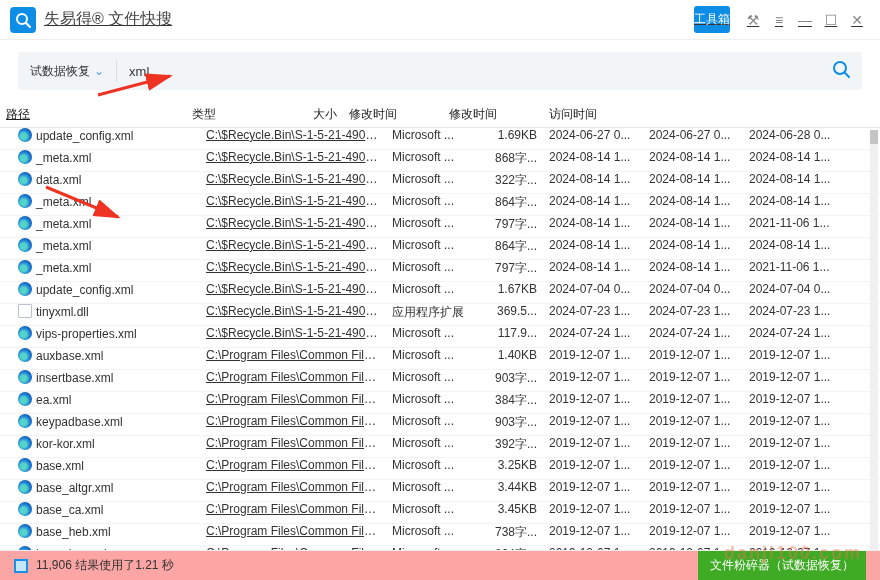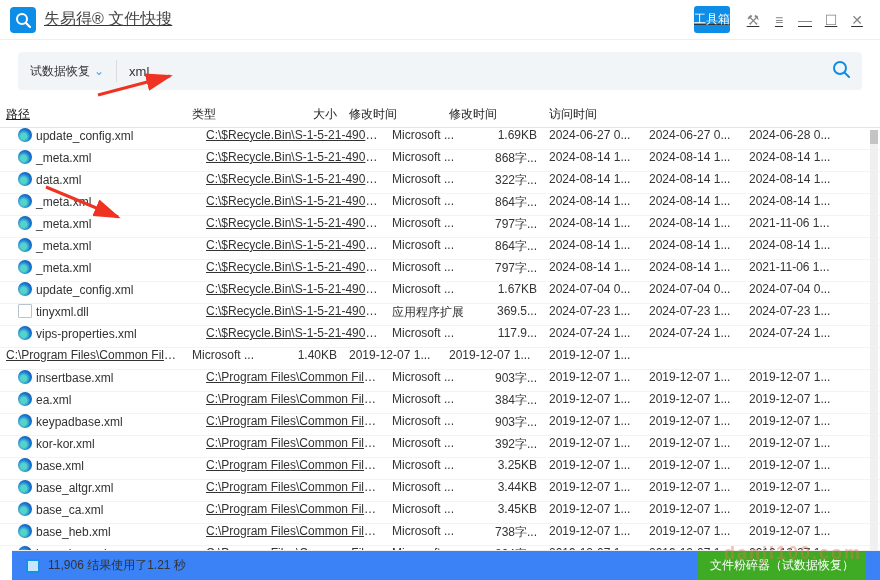--- a/index.html
+++ b/index.html
@@ -28,21 +28,21 @@
 .c-ctime, .c-mtime, .c-atime { width: 100px; }
 
 .row { display: flex; height: 22px; border-bottom: 1px solid #f3f3f3; font-size: 12px; color: #333; }
 .c-name .fi { display: inline-block; width: 14px; height: 14px; vertical-align: -2px; margin-right: 4px; }
 .fi-edge { background: radial-gradient(circle at 40% 60%, #52d4c9 25%, #1a78d6 55%, #1458a5 80%); border-radius: 50%; }
 .fi-file { border: 1px solid #b7c3cf; background: #fff; border-radius: 1px; width: 12px; height: 14px; }
 
 .scrollbar { position: absolute; right: 2px; top: 28px; width: 8px; height: 420px; background: #f0f0f0; }
 .thumb { width: 8px; height: 14px; background: #c4c4c4; position: absolute; top: 0; }
 
-.status-row { position: absolute; bottom: 0; left: 12px; right: 0; height: 30px; border-top: 1px solid #eee; display: flex; align-items: center; padding: 0 14px; background: #3b82f6; }
+.status-row { position: absolute; bottom: 0; left: 0; right: 0; height: 30px; border-top: 1px solid #eee; display: flex; align-items: center; padding: 0 14px; background: #fca5a5; }
 .status-chk { width: 14px; height: 14px; border: 2px solid #1a8fe6; margin-right: 8px; background: #c6e6fb; }
 .status-text { flex: 1; color: #333; }
 .recover-btn { background: #3fab24; color: #fff; padding: 6px 12px; font-size: 12px; font-family: Liberation Serif, serif; }
 
 .arrow { position: absolute; pointer-events: none; }
 .arrow svg { overflow: visible; }
 .wm { position: absolute; right: 18px; bottom: 16px; color: rgba(220,120,80,0.45); font-size: 18px; font-weight: bold; letter-spacing: 2px; pointer-events:none;}
 </style>
 </head>
 <body>
@@ -171,20 +171,21 @@
       <div class="row">
         <div class="td c-name"><span class="fi fi-edge"></span><span>vips-properties.xml</span></div>
         <div class="td c-path">C:\$Recycle.Bin\S-1-5-21-4909...</div>
         <div class="td c-type">Microsoft ...</div>
         <div class="td c-size">117.9...</div>
         <div class="td c-ctime">2024-07-24 1...</div>
         <div class="td c-mtime">2024-07-24 1...</div>
         <div class="td c-atime">2024-07-24 1...</div>
       </div>
       <div class="row">
+        <div class="td c-name"><span class="fi fi-edge"></span><span>auxbase.xml</span></div>
         <div class="td c-path">C:\Program Files\Common File...</div>
         <div class="td c-type">Microsoft ...</div>
         <div class="td c-size">1.40KB</div>
         <div class="td c-ctime">2019-12-07 1...</div>
         <div class="td c-mtime">2019-12-07 1...</div>
         <div class="td c-atime">2019-12-07 1...</div>
       </div>
       <div class="row">
         <div class="td c-name"><span class="fi fi-edge"></span><span>insertbase.xml</span></div>
         <div class="td c-path">C:\Program Files\Common File...</div>

